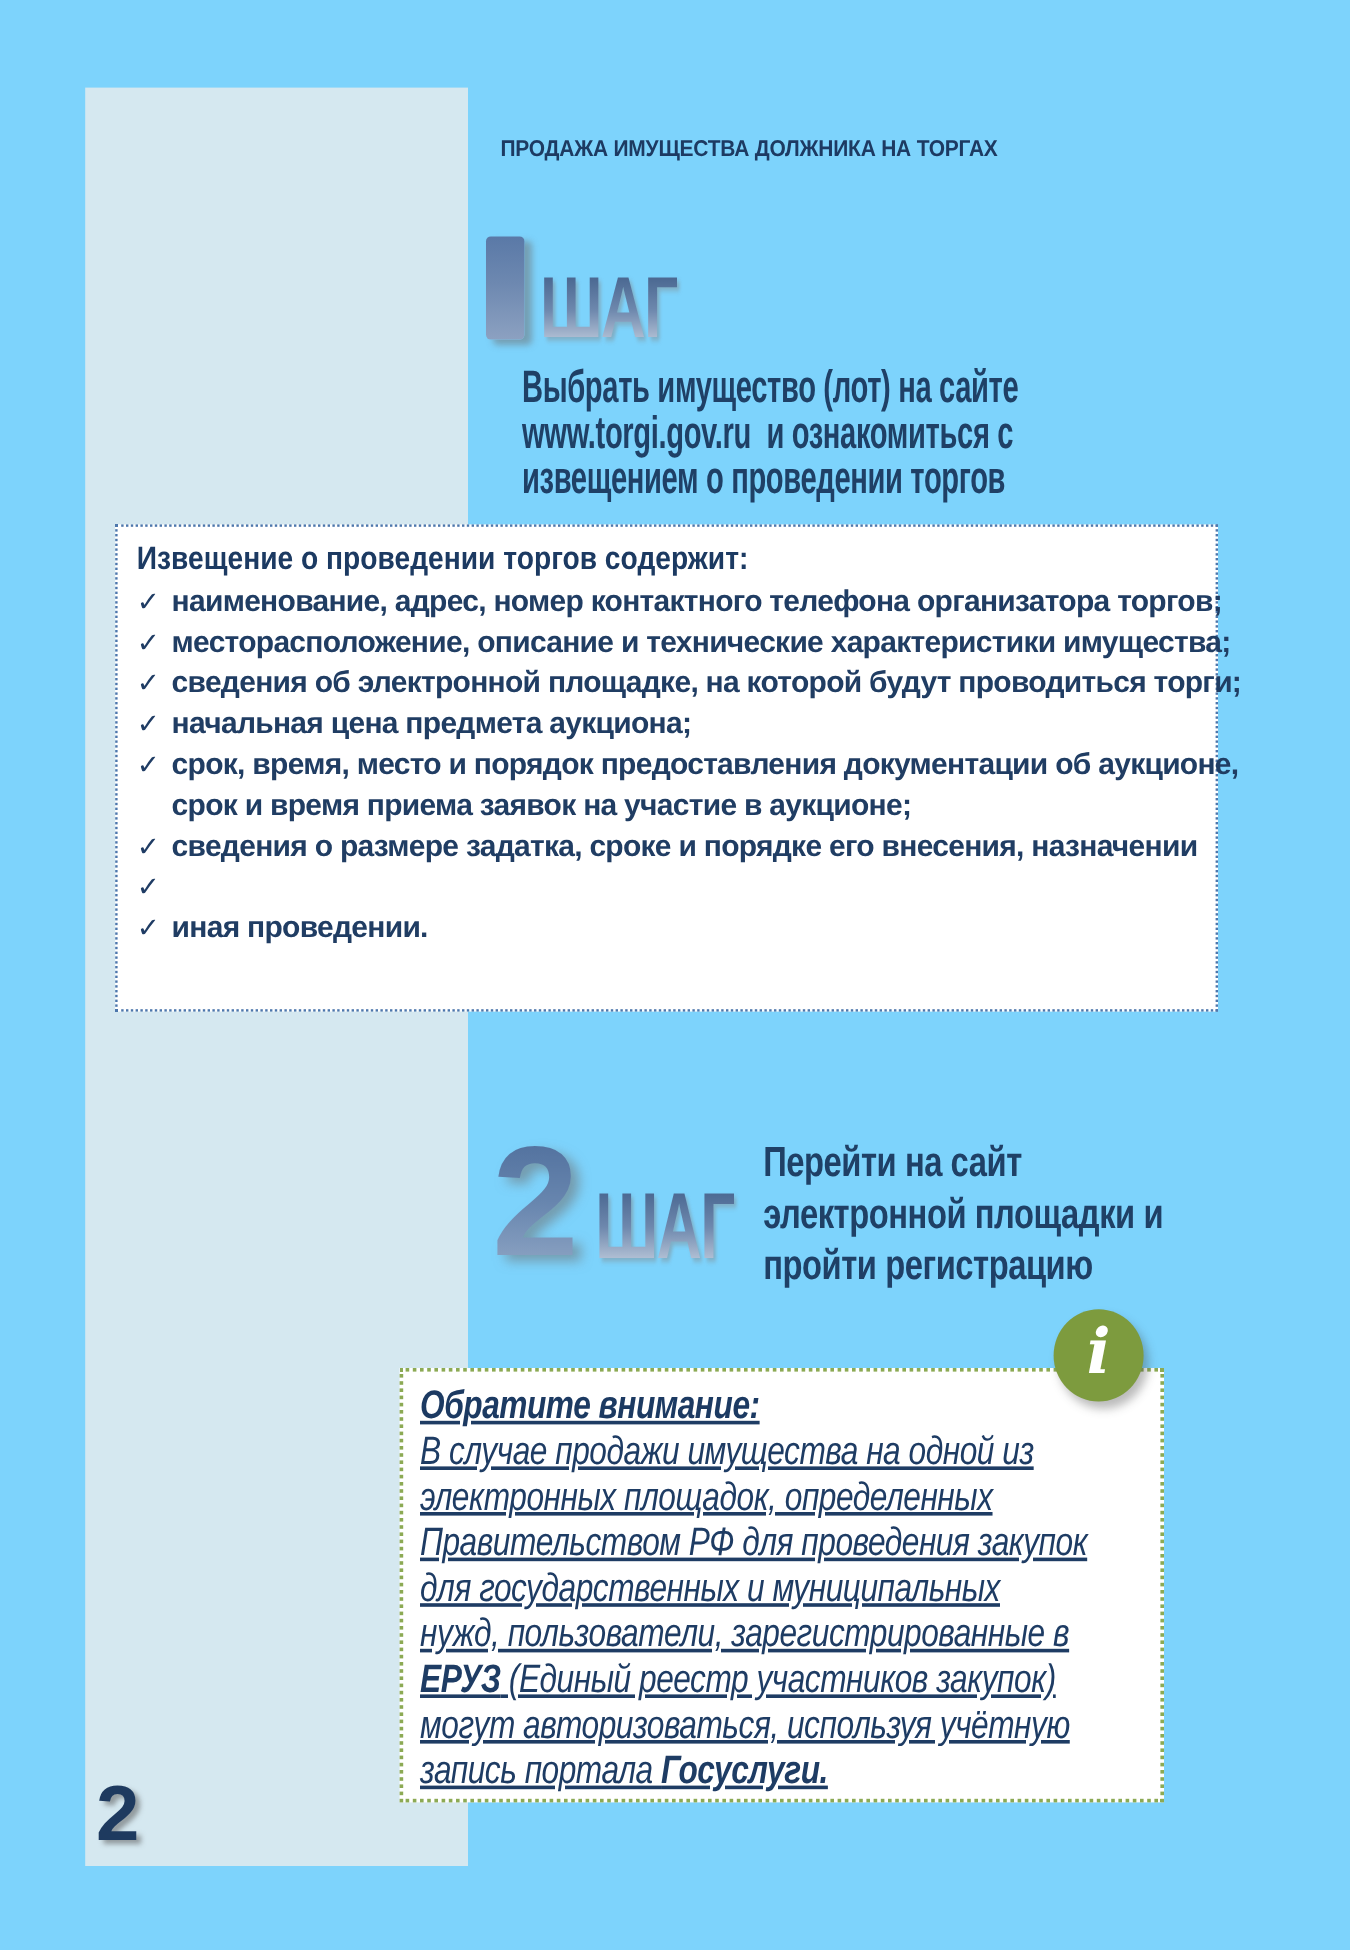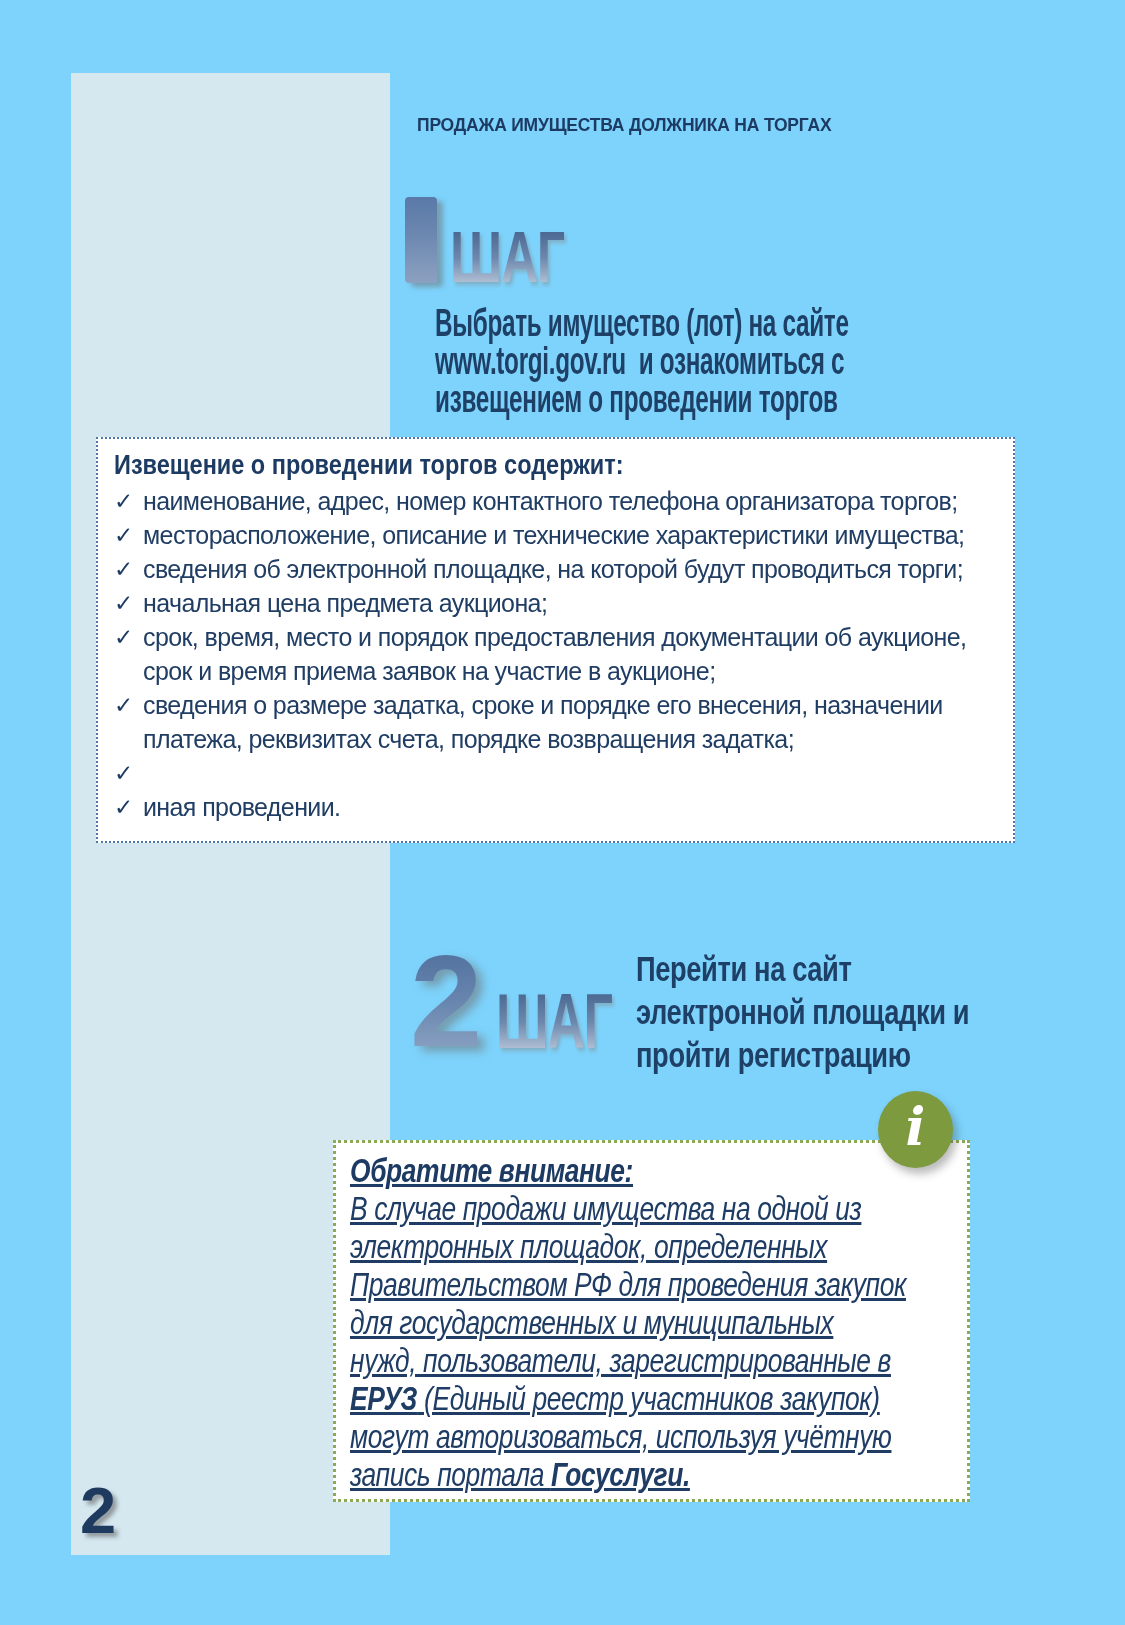--- a/index.html
+++ b/index.html
@@ -44,21 +44,21 @@
 
   
   .notice1{
     position:absolute;left:96px;top:437px;width:919px;height:406px;box-sizing:border-box;
     background:#ffffff;border:2px dotted #4d77ac;padding:7px 14px 0 16px;z-index:1;
   }
   .notice1-title{font-size:27px;font-weight:bold;color:#1c3a62;line-height:38px;
     transform:scaleX(.87);transform-origin:left top;white-space:nowrap;}
   .check-item{display:flex;align-items:flex-start;}
   .check{flex:0 0 29px;width:29px;font-size:23px;line-height:34px;color:#1f3c64;}
-  .check-text{font-size:25px;line-height:34px;color:#203d63;letter-spacing:-.6px;}
+  .check-text{font-size:25px;line-height:34px;color:#203d63;letter-spacing:-.6px;font-weight:bold;}
   .check-text div{white-space:nowrap;}
 
   
   .info-icon{
     position:absolute;left:878px;top:1091px;width:75px;height:77px;border-radius:50%;
     background:#7d9b3e;box-shadow:4px 6px 8px rgba(60,60,60,.35);z-index:3;
     display:flex;align-items:center;justify-content:center;
   }
   .info-icon span{
     font-family:"DejaVu Serif","Liberation Serif",serif;font-style:italic;font-weight:bold;
@@ -136,21 +136,20 @@
       <span class="check">✓</span>
       <div class="check-text">
         <div>срок, время, место и порядок предоставления документации об аукционе,</div>
         <div>срок и время приема заявок на участие в аукционе;</div>
       </div>
     </div>
     <div class="check-item">
       <span class="check">✓</span>
       <div class="check-text">
         <div>сведения о размере задатка, сроке и порядке его внесения, назначении</div>
-        <div>платежа, реквизитах счета, порядке возвращения задатка;</div>
       </div>
     </div>
     <div class="check-item">
       <span class="check">✓</span>
     </div>
     <div class="check-item">
       <span class="check">✓</span>
       <div class="check-text">
           <div>иная проведении.</div>
         </div>

